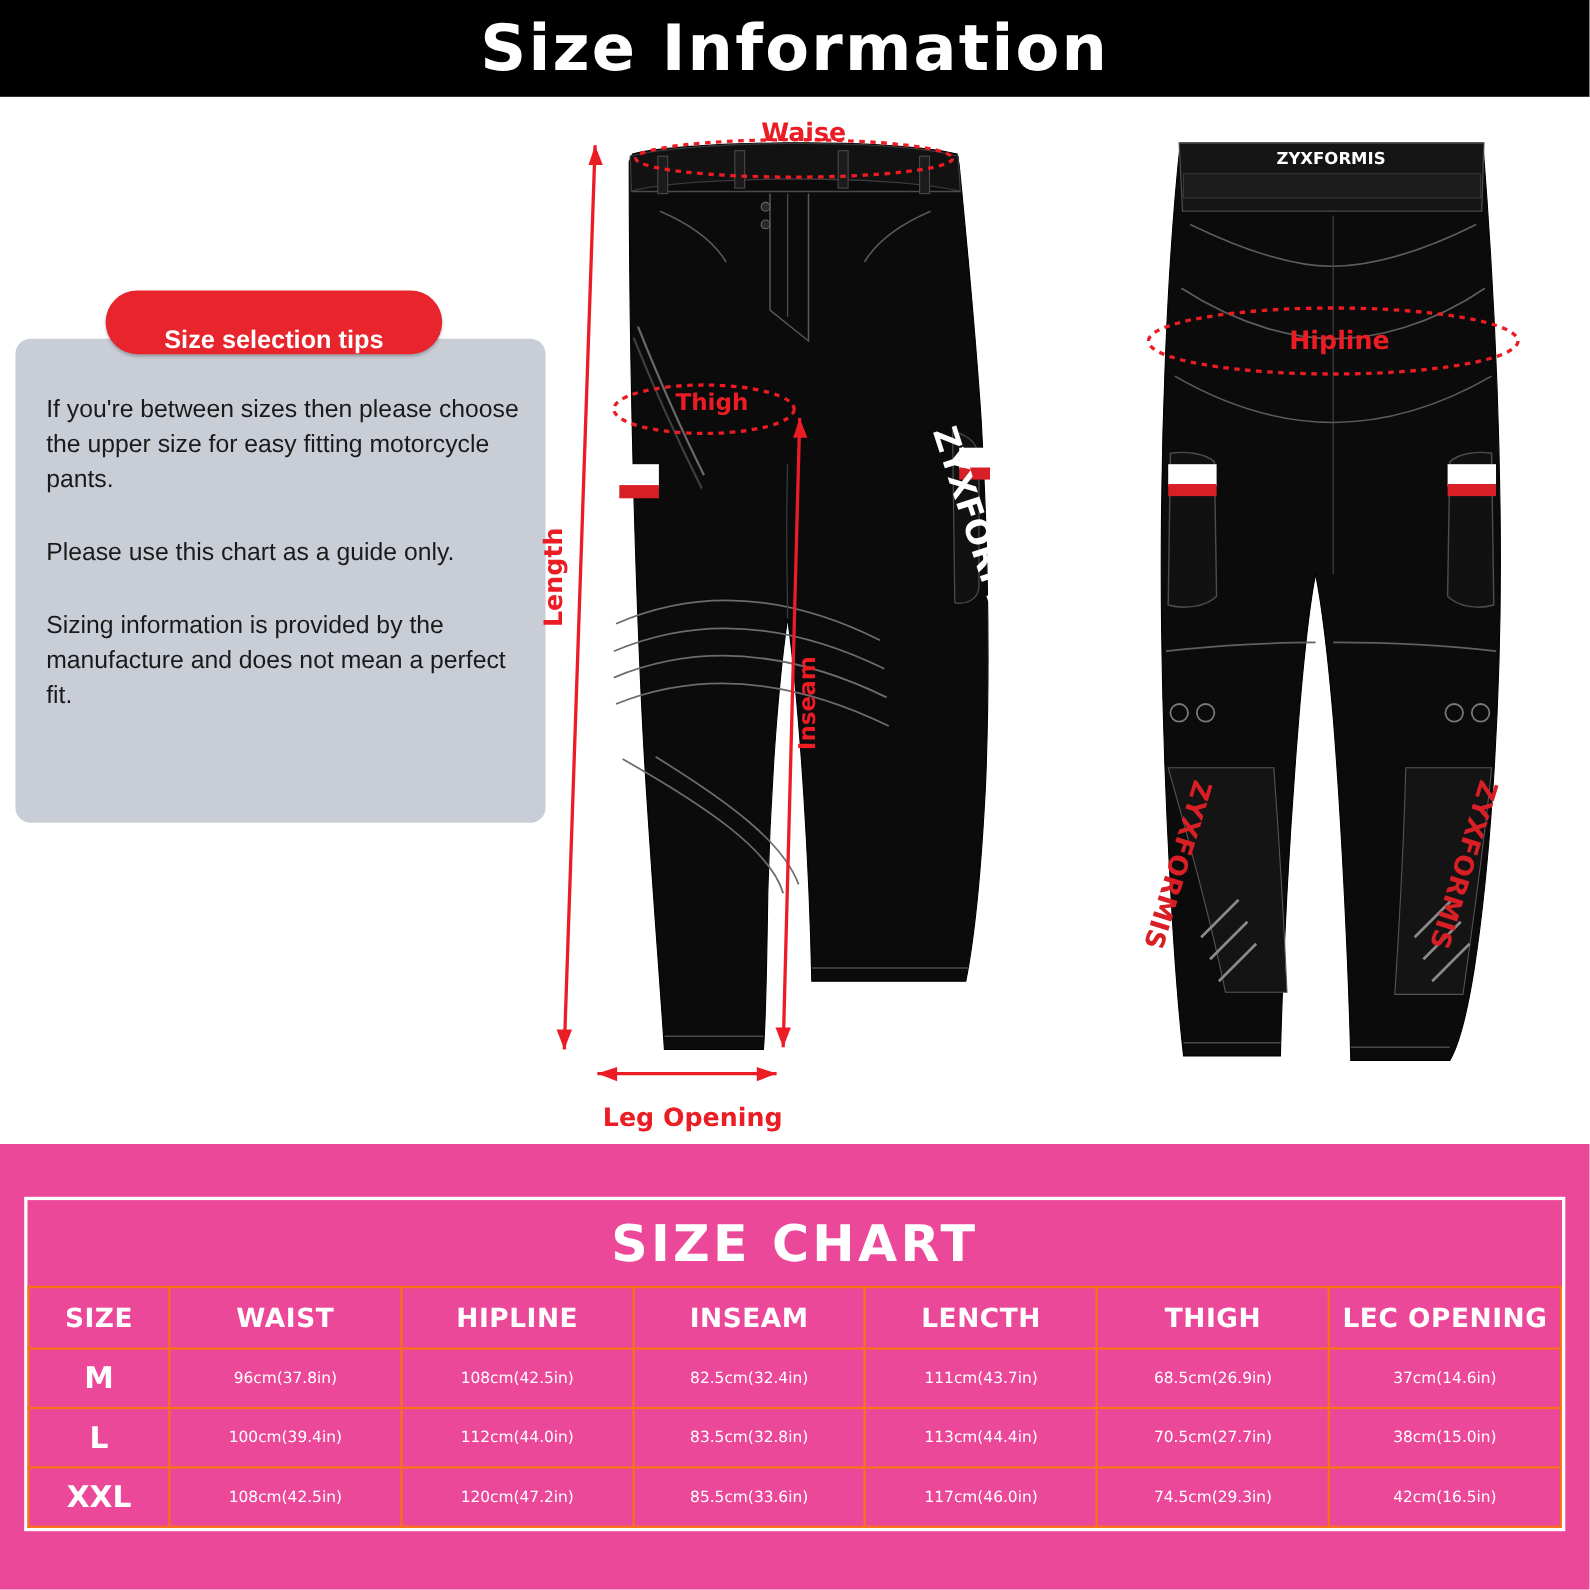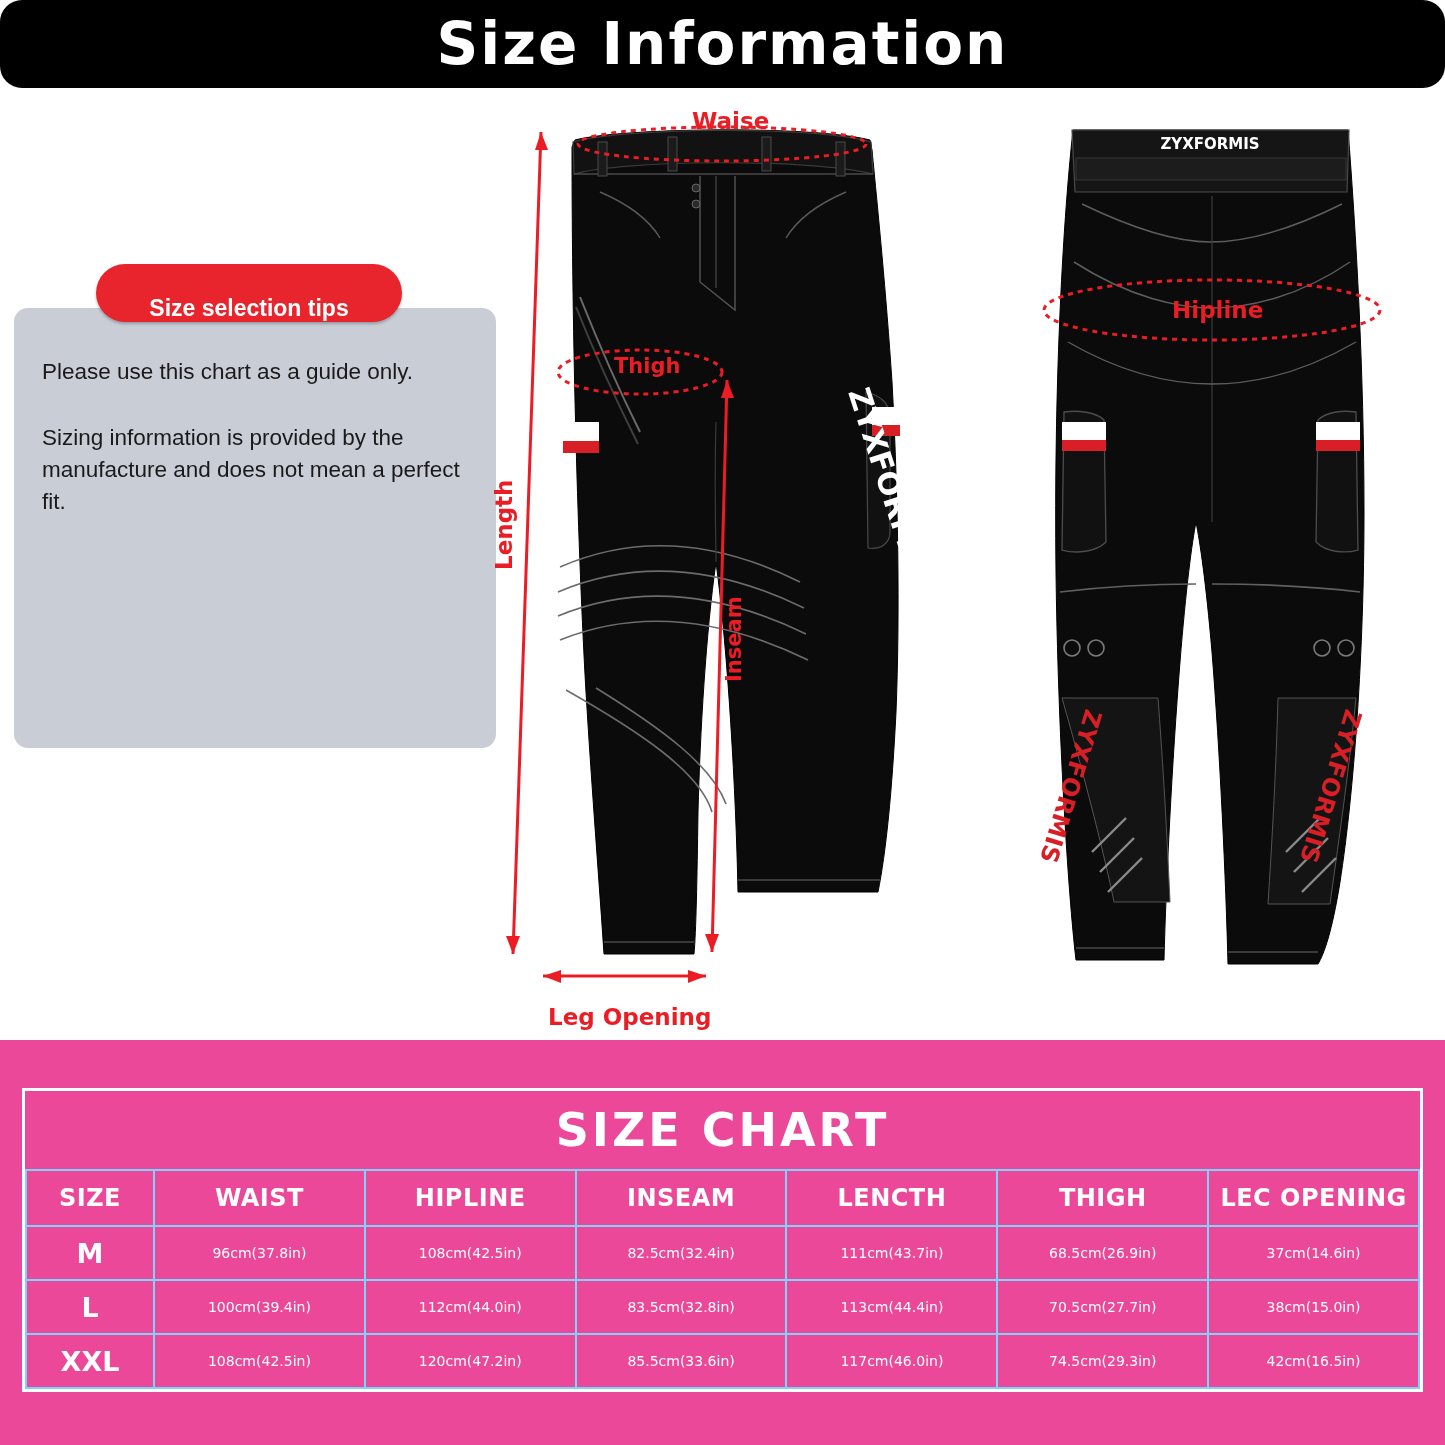--- a/index.html
+++ b/index.html
@@ -9,21 +9,21 @@
     font-family:"Liberation Sans", sans-serif;
     position:relative;
     overflow:hidden;
   }
   .page{position:relative;width:1445px;height:1445px;}
 
   
   .header{
     position:absolute;left:0;top:0;width:1445px;height:88px;
     background:#000000;
-    display:flex;align-items:center;justify-content:center;border-radius:22px;
+    display:flex;align-items:center;justify-content:center;
   }
   .header-title{
     color:#ffffff;
     font-size:58px;
     font-weight:bold;
     letter-spacing:2px;
     font-family:"DejaVu Sans", sans-serif;
   }
 
   
@@ -84,21 +84,21 @@
   }
   .chart-title{
     height:78px;display:flex;align-items:center;justify-content:center;
     color:#ffffff;font-size:46px;font-weight:bold;letter-spacing:3px;
     font-family:"DejaVu Sans", sans-serif;
   }
   table.sizechart{
     border-collapse:collapse;width:100%;table-layout:fixed;
   }
   table.sizechart th, table.sizechart td{
-    border:2px solid #7dd3fc;
+    border:2px solid #f97316;
     color:#ffffff;
     text-align:center;
     font-family:"DejaVu Sans", sans-serif;
   }
   table.sizechart th{
     font-size:24px;font-weight:bold;height:52px;letter-spacing:.5px;
   }
   table.sizechart td{
     font-size:14px;height:50px;
   }
@@ -114,20 +114,21 @@
 
   <div class="header">
     <div class="header-title">Size Information</div>
   </div>
 
   <div class="tips-box"></div>
   <div class="tips-badge">
     <span>Size selection tips</span>
   </div>
   <div class="tips-text">
+    <p>If you're between sizes then please choose the upper size for easy fitting motorcycle pants.</p>
     <p>Please use this chart as a guide only.</p>
     <p>Sizing information is provided by the manufacture and does not mean a perfect fit.</p>
   </div>
 
   <div class="illus">
     <svg class="pants-svg" width="1445" height="945" viewBox="0 0 1445 945">
 
       <g>
 
         <path d="M572 55 L575 48 C620 36 810 33 870 48 L872 58

